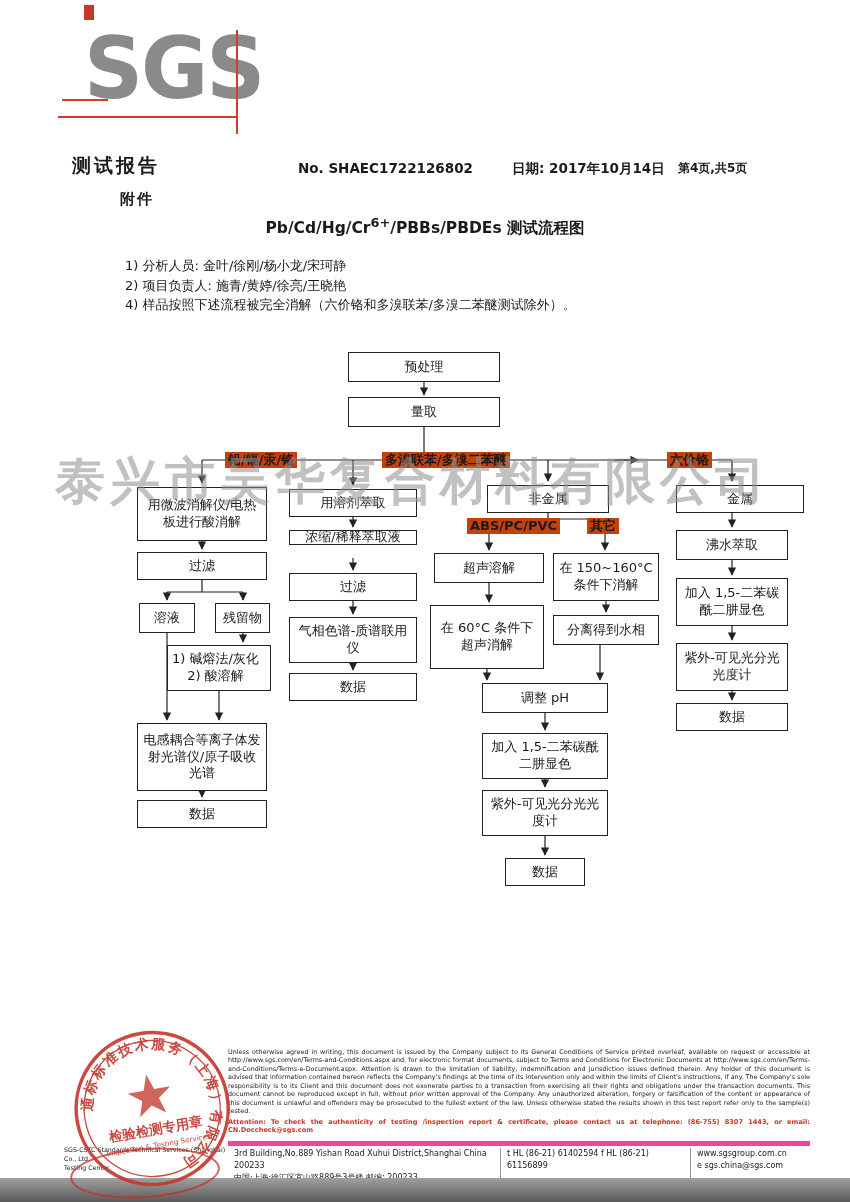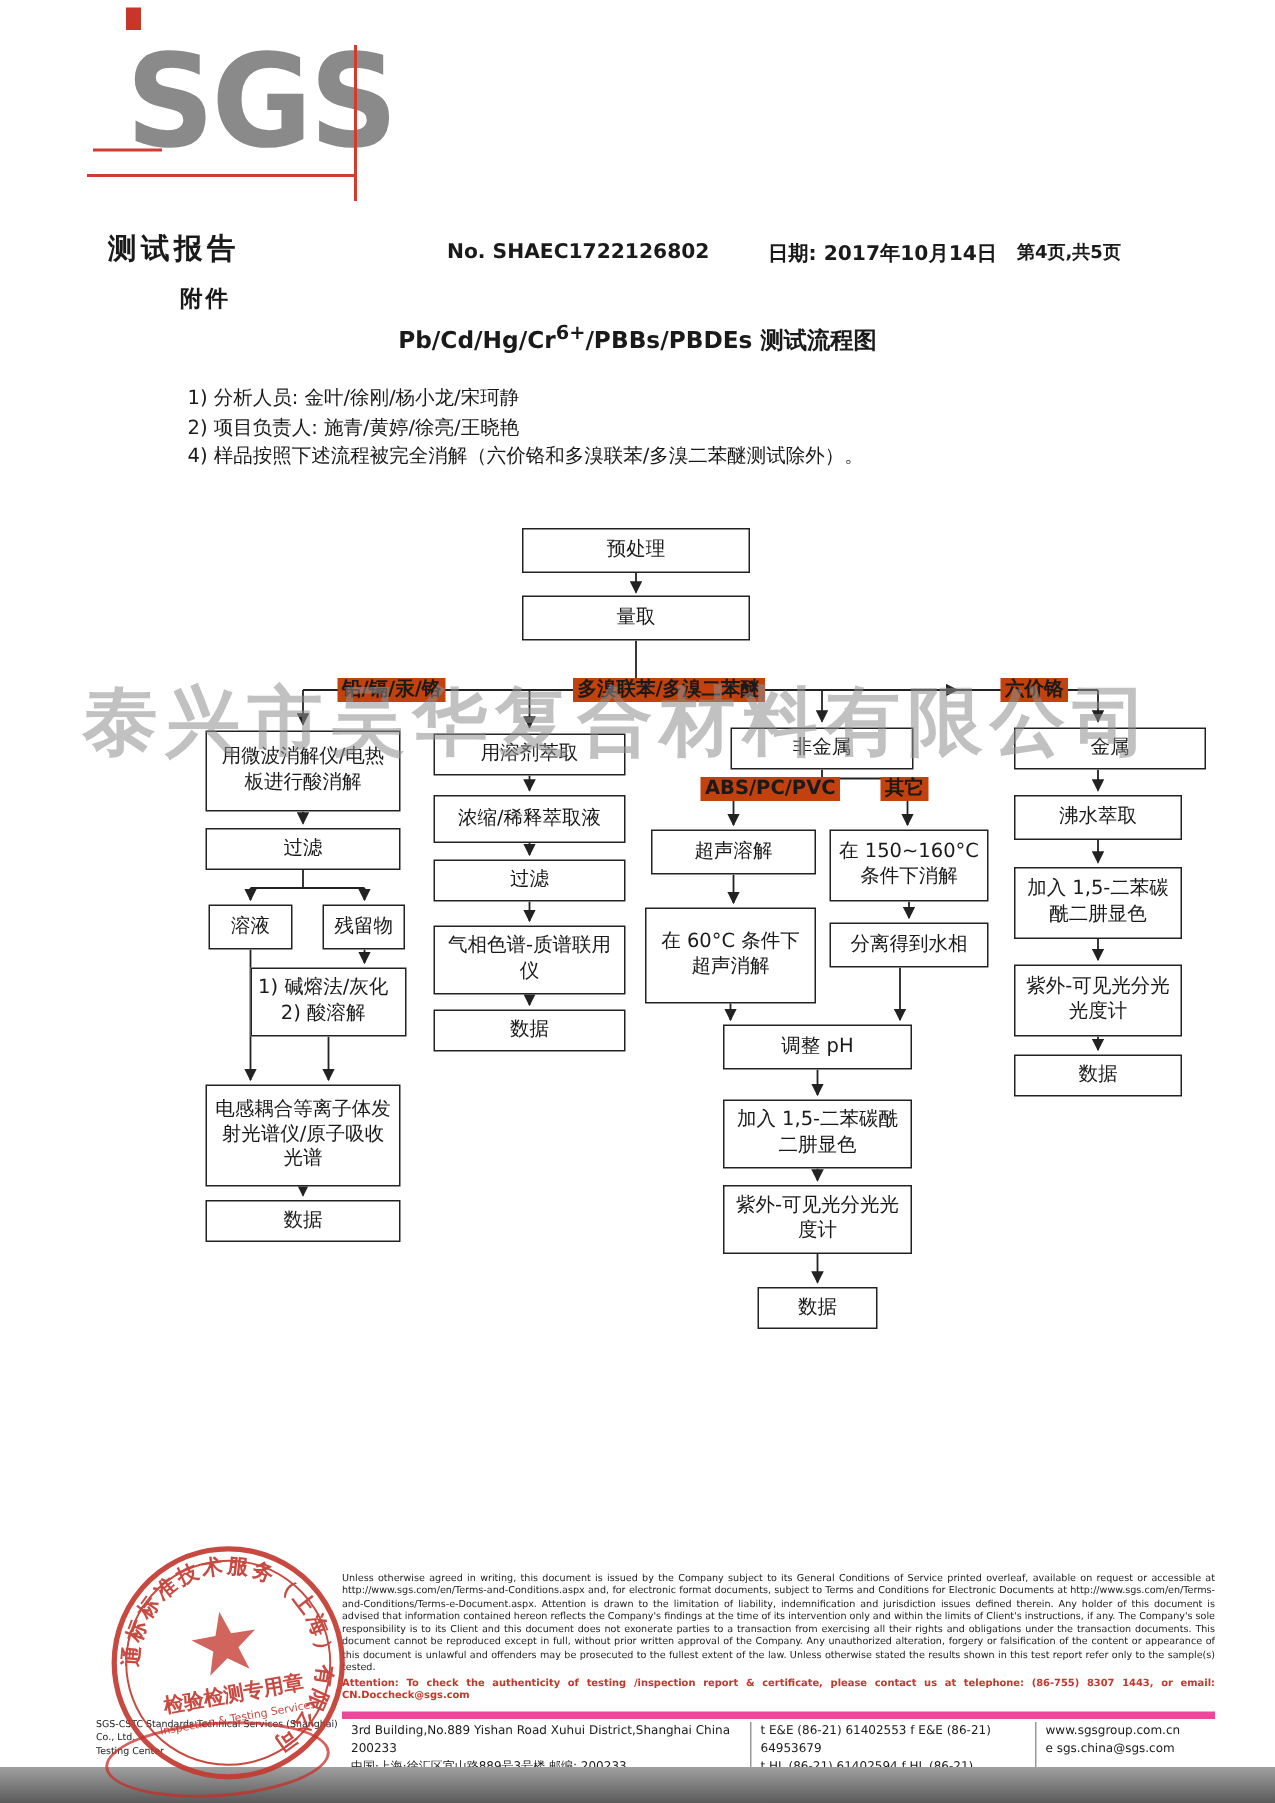--- a/index.html
+++ b/index.html
@@ -129,21 +129,21 @@
     <div class="fbox" style="left:137px;top:147px;width:130px;height:54px">用微波消解仪/电热板进行酸消解</div>
     <div class="fbox" style="left:137px;top:212px;width:130px;height:28px">过滤</div>
     <div class="fbox" style="left:139px;top:263px;width:56px;height:30px">溶液</div>
     <div class="fbox" style="left:215px;top:263px;width:55px;height:30px">残留物</div>
     <div class="fbox left-align" style="left:167px;top:305px;width:104px;height:46px">1) 碱熔法/灰化
 2) 酸溶解</div>
     <div class="fbox" style="left:137px;top:383px;width:130px;height:68px">电感耦合等离子体发射光谱仪/原子吸收光谱</div>
     <div class="fbox" style="left:137px;top:460px;width:130px;height:28px">数据</div>
 
     <div class="fbox" style="left:289px;top:149px;width:128px;height:28px">用溶剂萃取</div>
-    <div class="fbox" style="left:289px;top:190px;width:128px;height:32px">浓缩/稀释萃取液</div>
+    <div class="fbox" style="left:289px;top:190px;width:128px;height:15px">浓缩/稀释萃取液</div>
     <div class="fbox" style="left:289px;top:233px;width:128px;height:28px">过滤</div>
     <div class="fbox" style="left:289px;top:277px;width:128px;height:46px">气相色谱-质谱联用仪</div>
     <div class="fbox" style="left:289px;top:333px;width:128px;height:28px">数据</div>
 
     <div class="fbox" style="left:487px;top:145px;width:122px;height:28px">非金属</div>
     <div class="flabel" style="left:445px;top:178px">ABS/PC/PVC</div>
     <div class="flabel" style="left:565px;top:178px">其它</div>
     <div class="fbox" style="left:434px;top:213px;width:110px;height:30px">超声溶解</div>
     <div class="fbox" style="left:553px;top:213px;width:106px;height:48px">在 150~160°C 条件下消解</div>
     <div class="fbox" style="left:430px;top:265px;width:114px;height:64px">在 60°C 条件下超声消解</div>
@@ -166,21 +166,20 @@
     <div>Unless otherwise agreed in writing, this document is issued by the Company subject to its General Conditions of Service printed overleaf, available on request or accessible at http://www.sgs.com/en/Terms-and-Conditions.aspx and, for electronic format documents, subject to Terms and Conditions for Electronic Documents at http://www.sgs.com/en/Terms-and-Conditions/Terms-e-Document.aspx. Attention is drawn to the limitation of liability, indemnification and jurisdiction issues defined therein. Any holder of this document is advised that information contained hereon reflects the Company's findings at the time of its intervention only and within the limits of Client's instructions, if any. The Company's sole responsibility is to its Client and this document does not exonerate parties to a transaction from exercising all their rights and obligations under the transaction documents. This document cannot be reproduced except in full, without prior written approval of the Company. Any unauthorized alteration, forgery or falsification of the content or appearance of this document is unlawful and offenders may be prosecuted to the fullest extent of the law. Unless otherwise stated the results shown in this test report refer only to the sample(s) tested.</div>
     <div class="attention">Attention: To check the authenticity of testing /inspection report &amp; certificate, please contact us at telephone: (86-755) 8307 1443, or email: CN.Doccheck@sgs.com</div>
   </div>
 
   <div class="addr-block">
     <div class="addr-col" style="width:272px">
       <div>3rd Building,No.889 Yishan Road Xuhui District,Shanghai China   200233</div>
       <div>中国·上海·徐汇区宜山路889号3号楼   邮编: 200233</div>
     </div>
     <div class="addr-col" style="width:190px">
-      <div>t E&amp;E (86-21) 61402553   f E&amp;E (86-21) 64953679</div>
       <div>t HL (86-21) 61402594   f HL (86-21) 61156899</div>
     </div>
     <div class="addr-col" style="width:118px">
       <div>www.sgsgroup.com.cn</div>
       <div>e sgs.china@sgs.com</div>
     </div>
   </div>
 
   <div class="company-lines">
     <div>SGS-CSTC Standards Technical Services (Shanghai) Co., Ltd.</div>

